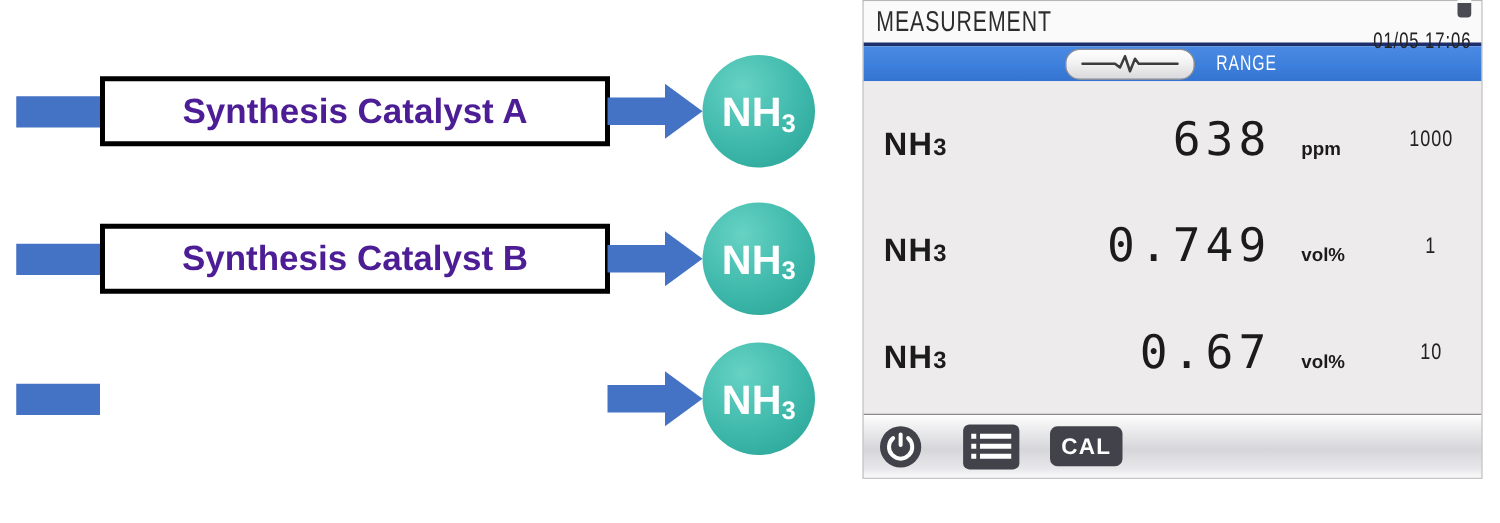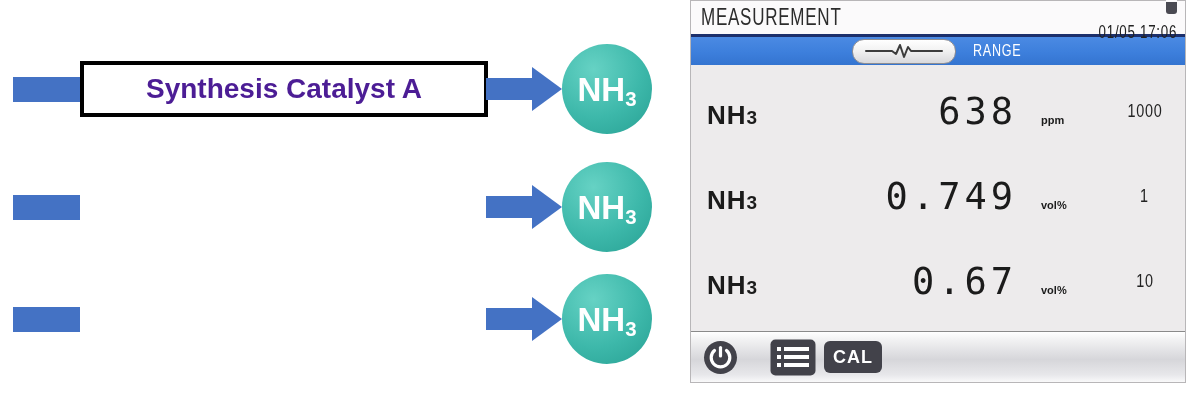--- a/index.html
+++ b/index.html
@@ -41,28 +41,28 @@
             background:linear-gradient(180deg,#ffffff 0%,#f2f2f2 45%,#d9d9dc 100%);
             display:flex;align-items:center;justify-content:center;}
   .range-label{font-size:17px;color:#ffffff;font-weight:400;}
   .dev-body{flex:1;background:#edebec;display:flex;flex-direction:column;justify-content:space-around;
             padding:6px 0;border-bottom:1px solid #8a8a8a;}
   .reading{display:flex;align-items:baseline;padding:0 16px;height:46px;}
   .gas{width:130px;font-size:26px;font-weight:bold;color:#1b1b1b;letter-spacing:1px;}
   .gas-sub{font-size:19px;font-weight:bold;}
   .value{flex:1;text-align:right;font-family:"DejaVu Sans Mono",monospace;font-size:37px;
          letter-spacing:4px;color:#1b1b1b;margin-right:10px;}
-  .unit{width:52px;margin-left:14px;font-size:11px;font-weight:bold;color:#1b1b1b;}
+  .unit{width:52px;margin-left:14px;font-size:15px;font-weight:bold;color:#1b1b1b;}
   .range-num{width:48px;margin-left:28px;text-align:center;font-size:18px;color:#222222;
              position:relative;top:-7px;}
   .range-num .lcd{transform-origin:50% 50%;transform:scaleX(0.8);}
   .dev-toolbar{height:50px;background:linear-gradient(180deg,#ffffff 0%,#f3f3f4 14%,#d6d6da 55%,#e7e7ea 85%,#f9f9fa 100%);
                display:flex;align-items:center;padding-left:12px;}
   .tb-icon{flex:0 0 auto;}
-  .cal-btn{margin-left:8px;width:58px;height:32px;border-radius:6px;background:#42424a;
+  .cal-btn{margin-left:24px;width:58px;height:32px;border-radius:6px;background:#42424a;
            color:#ffffff;font-weight:bold;font-size:18px;display:flex;align-items:center;justify-content:center;
            letter-spacing:1px;}
   .menu-wrap{margin-left:32px;}
 </style>
 </head>
 <body>
 
 <div class="page">
 
   <div class="diagram">
@@ -74,20 +74,23 @@
       </div>
       <div class="arrow-body"></div>
       <div class="arrow-head"></div>
       <div class="nh3-circle">
         <span class="nh3-text"><span>NH</span><sub>3</sub></span>
       </div>
     </div>
 
     <div class="d-row" style="top:162px">
       <div class="flow-bar"></div>
+      <div class="label-box">
+        <span>Synthesis Catalyst B</span>
+      </div>
       <div class="arrow-body"></div>
       <div class="arrow-head"></div>
       <div class="nh3-circle">
         <span class="nh3-text"><span>NH</span><sub>3</sub></span>
       </div>
     </div>
 
     <div class="d-row" style="top:274px">
       <div class="flow-bar"></div>
       <div class="arrow-body"></div>

